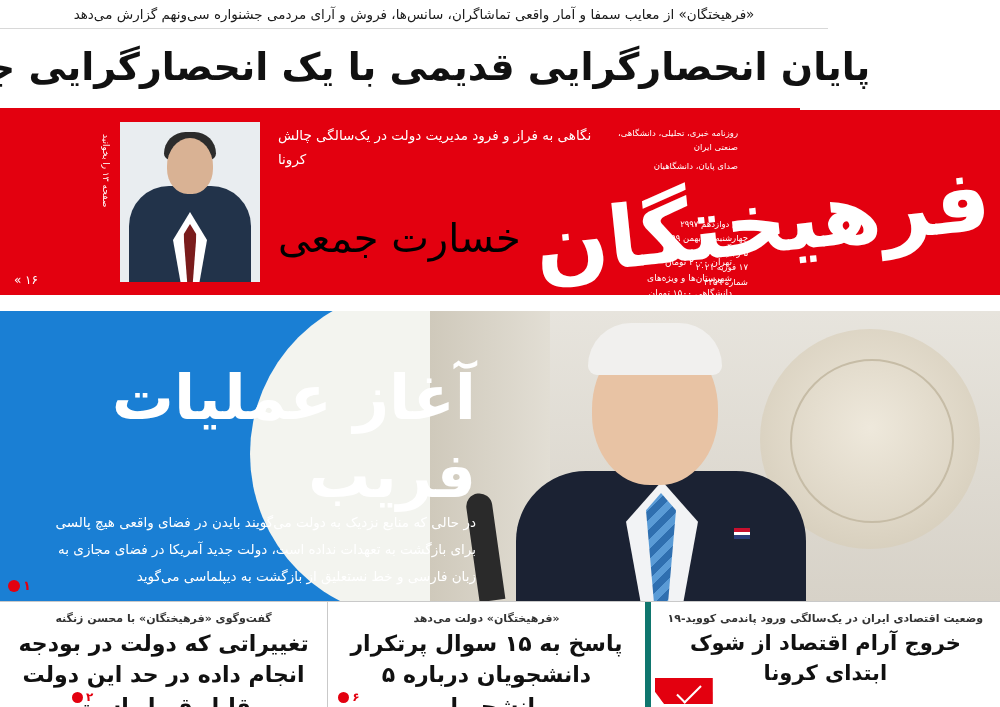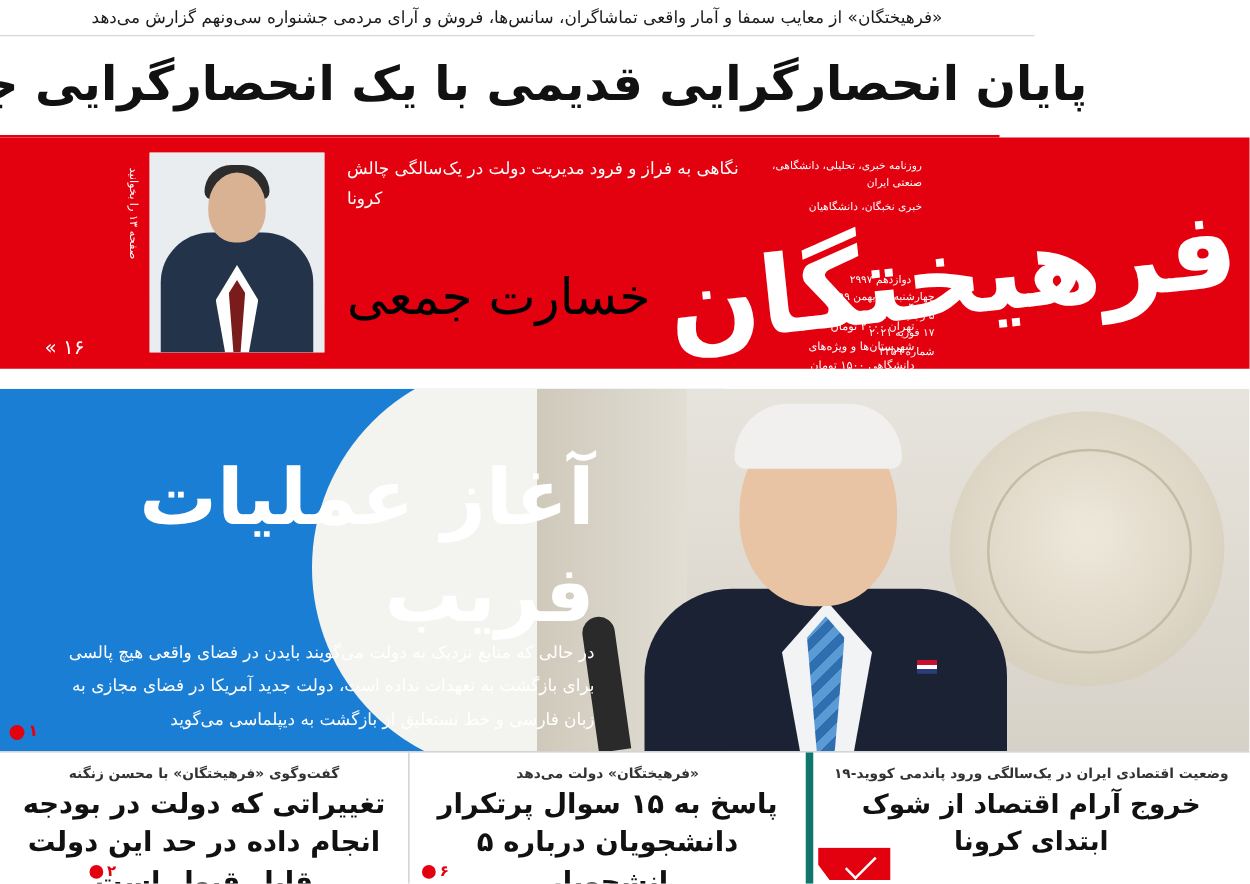--- a/index.html
+++ b/index.html
@@ -192,23 +192,23 @@
   .portrait .tie {
     position: absolute;
     bottom: 0; left: 50%;
     transform: translateX(-50%);
     width: 13px; height: 58px;
     background: #7a1c1c;
     clip-path: polygon(50% 0, 100% 18%, 72% 100%, 28% 100%, 0 18%);
   }
   .page-num-badge {
     position: absolute;
-    bottom: 8px; right: 932px;
-    color: #ffffff;
-    font-size: 16px;
+    bottom: 8px; right: 962px;
+    color: #ffffff;
+    font-size: 12px;
     direction: rtl;
   }
   .side-vert {
     position: absolute;
     top: 24px; right: 888px;
     color: #ffffff;
     font-size: 9px;
     writing-mode: vertical-rl;
     text-orientation: mixed;
     direction: rtl;
@@ -462,21 +462,21 @@
   <div class="main-headline-wrap">
     <div class="main-headline">پایان انحصارگرایی قدیمی با یک انحصارگرایی جدید</div>
   </div>
 
   <div class="masthead">
 
     <div class="masthead-logo">فرهیختگان</div>
 
     <div class="masthead-meta">
       <span>روزنامه خبری، تحلیلی، دانشگاهی، صنعتی ایران</span>
-      <span class="sep">خبری نخبگان، دانشگاهیان</span>
+      <span class="sep">صدای پایان، دانشگاهیان</span>
     </div>
 
     <div class="masthead-sub">
       <span>۴ صفحه</span><br>
       <span>تهران ۲۰۰۰ تومان</span><br>
       <span>شهرستان‌ها و ویژه‌های</span><br>
       <span>دانشگاهی ۱۵۰۰ تومان</span>
     </div>
 
     <div class="masthead-dateblock">

